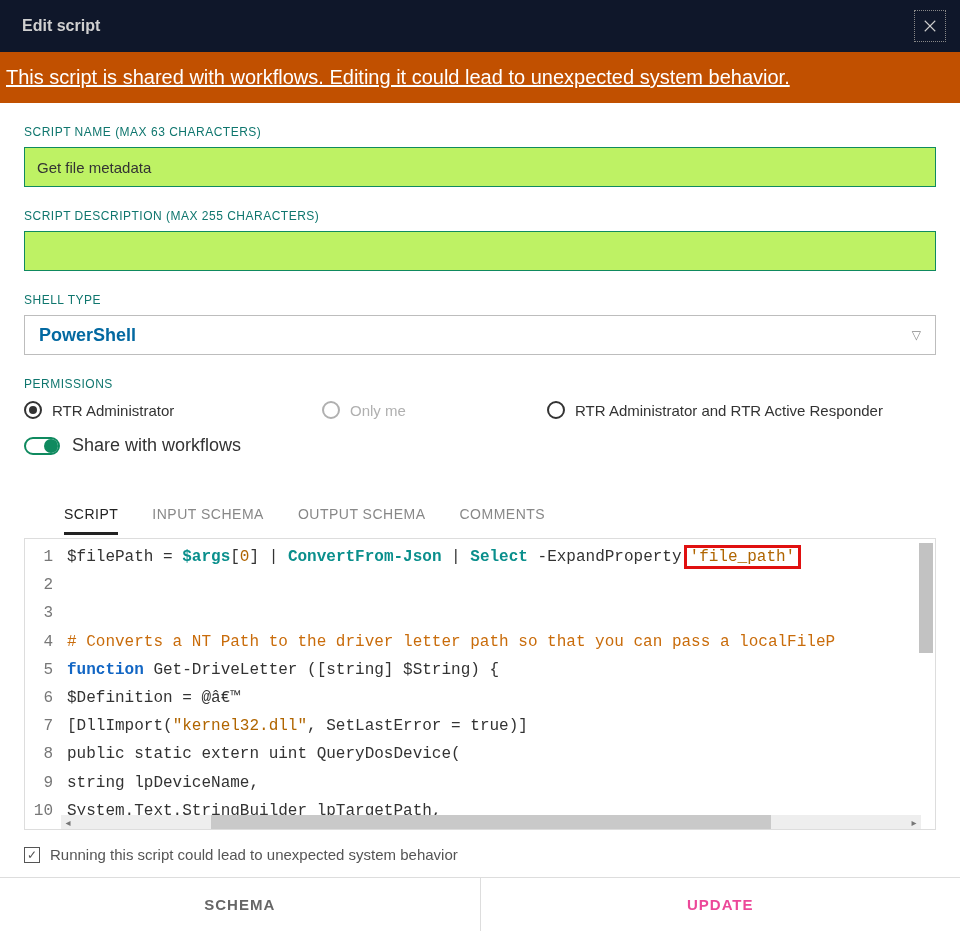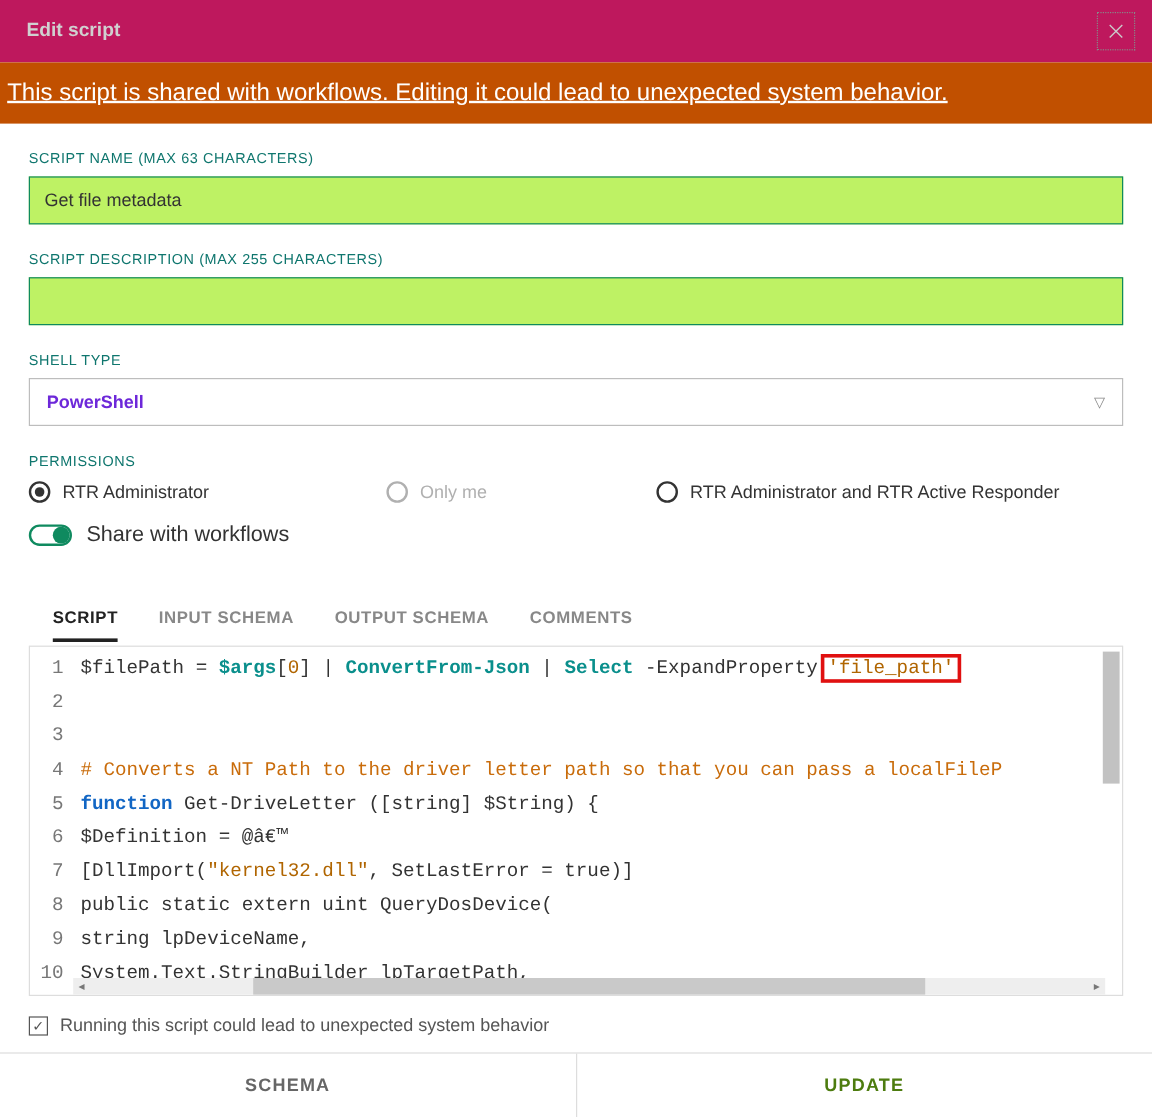--- a/index.html
+++ b/index.html
@@ -5,21 +5,21 @@
   * { box-sizing: border-box; margin: 0; padding: 0; }
   body {
     font-family: "Segoe UI", Arial, sans-serif;
     background: #ffffff;
     width: 960px;
     height: 931px;
     overflow: hidden;
     color: #333;
   }
   .modal-header {
-    background: #be185d;
+    background: #0f172a;
     color: #d0d0d0;
     height: 52px;
     display: flex;
     align-items: center;
     justify-content: space-between;
     padding: 0 14px 0 22px;
     font-size: 16px;
     font-weight: 600;
   }
   .close-btn {
@@ -65,23 +65,23 @@
     width: 100%;
     height: 40px;
     border: 1px solid #bdbdbd;
     display: flex;
     align-items: center;
     justify-content: space-between;
     padding: 0 14px;
     cursor: pointer;
   }
   .select-value {
-    color: #6d28d9;
+    color: #0369a1;
     font-weight: 600;
-    font-size: 15px;
+    font-size: 18px;
   }
   .select-caret { color: #888; font-size: 12px; }
   .radio-row {
     display: flex;
     align-items: center;
     margin-top: 10px;
   }
   .radio-item {
     display: flex;
     align-items: center;
@@ -107,23 +107,23 @@
     position: relative; background: #fff;
     cursor: pointer;
   }
   .toggle .knob {
     width: 14px; height: 14px; background: #0f8a5f; border-radius: 50%;
     position: absolute; top: 0; right: 0;
   }
   .tabs {
     display: flex;
     gap: 34px;
-    padding: 28px 44px 0 44px;
+    padding: 28px 44px 0 64px;
     font-size: 14px;
-    font-weight: 700;
+    font-weight: 400;
     letter-spacing: 0.5px;
     color: #888;
   }
   .tab { padding-bottom: 10px; cursor: pointer; }
   .tab.active { color: #222; border-bottom: 3px solid #222; }
   .editor-wrap {
     margin: 3px 24px 0 24px;
     border: 1px solid #ddd;
     height: 292px;
     display: flex;
@@ -201,21 +201,21 @@
     flex: 1;
     display: flex;
     align-items: center;
     justify-content: center;
     font-size: 15px;
     font-weight: 700;
     letter-spacing: 1px;
     cursor: pointer;
   }
   .footer-btn.cancel { color: #666; border-right: 1px solid #ddd; }
-  .footer-btn.update { color: #4d7c0f; }
+  .footer-btn.update { color: #ec4899; }
 </style>
 </head>
 <body>
 
 <div class="modal-header">
   <span>Edit script</span>
   <div class="close-btn">
     <svg viewBox="0 0 24 24" fill="none">
         <line x1="5" y1="5" x2="19" y2="19"></line>
         <line x1="19" y1="5" x2="5" y2="19"></line>

